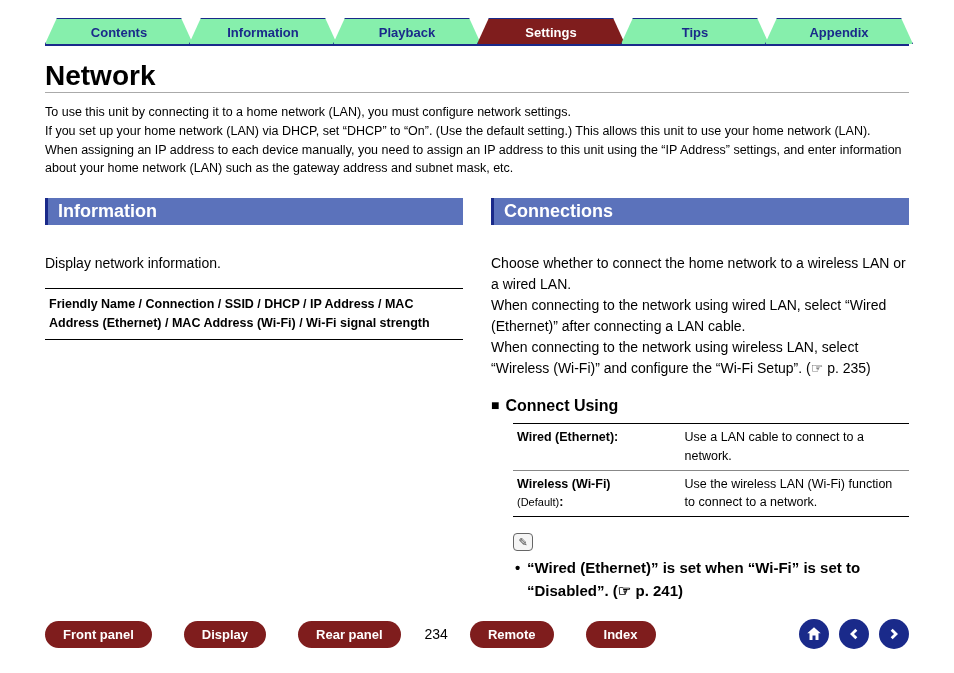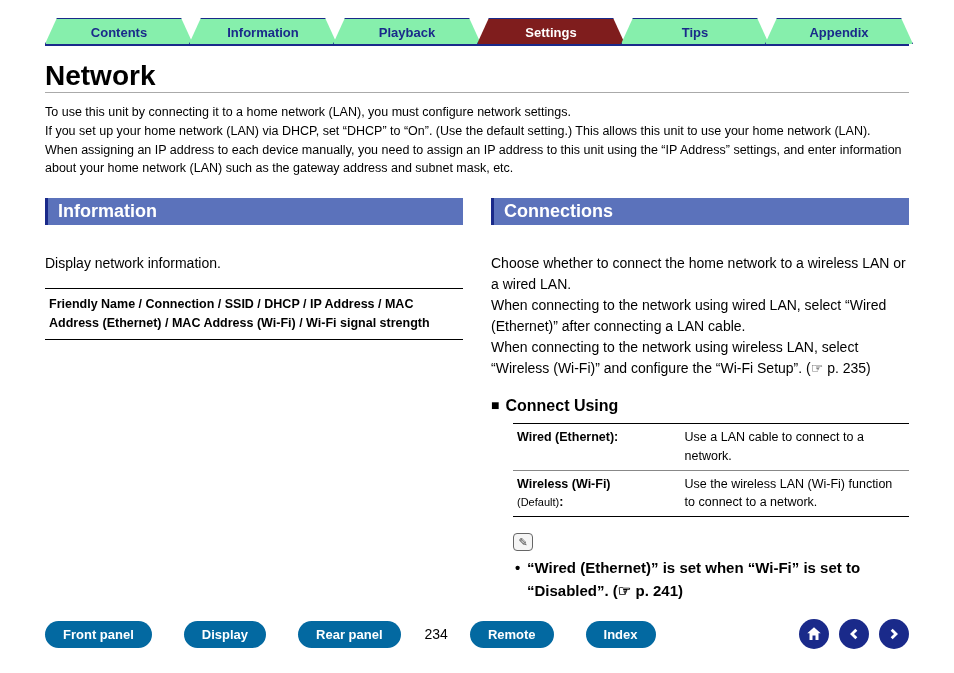--- a/index.html
+++ b/index.html
@@ -163,21 +163,21 @@
   
   .footer {
     position: absolute;
     left: 45px;
     right: 45px;
     bottom: 24px;
     display: flex;
     align-items: center;
   }
   .pill {
-    background: #0369a1;
+    background: #7f1d1d;
     color: #fff;
     font-weight: bold;
     font-size: 13px;
     padding: 6px 18px;
     border-radius: 14px;
     cursor: pointer;
     margin-right: 32px;
   }
   .page-num {
     font-size: 14px;

